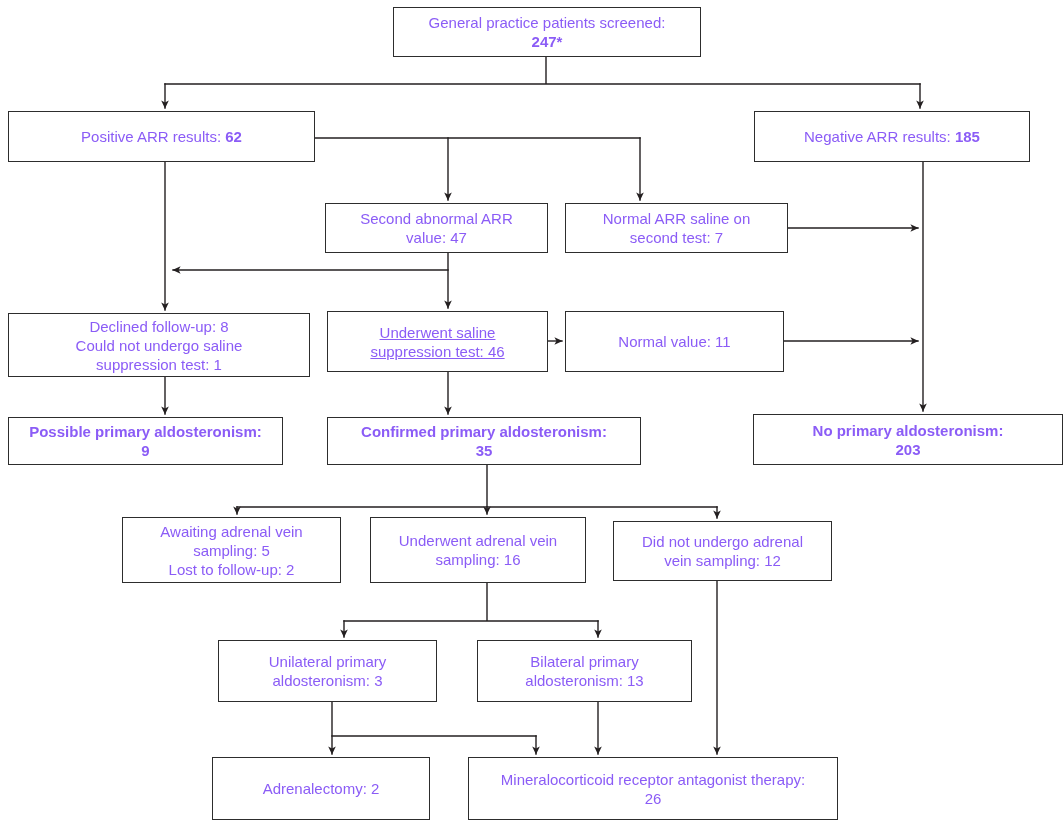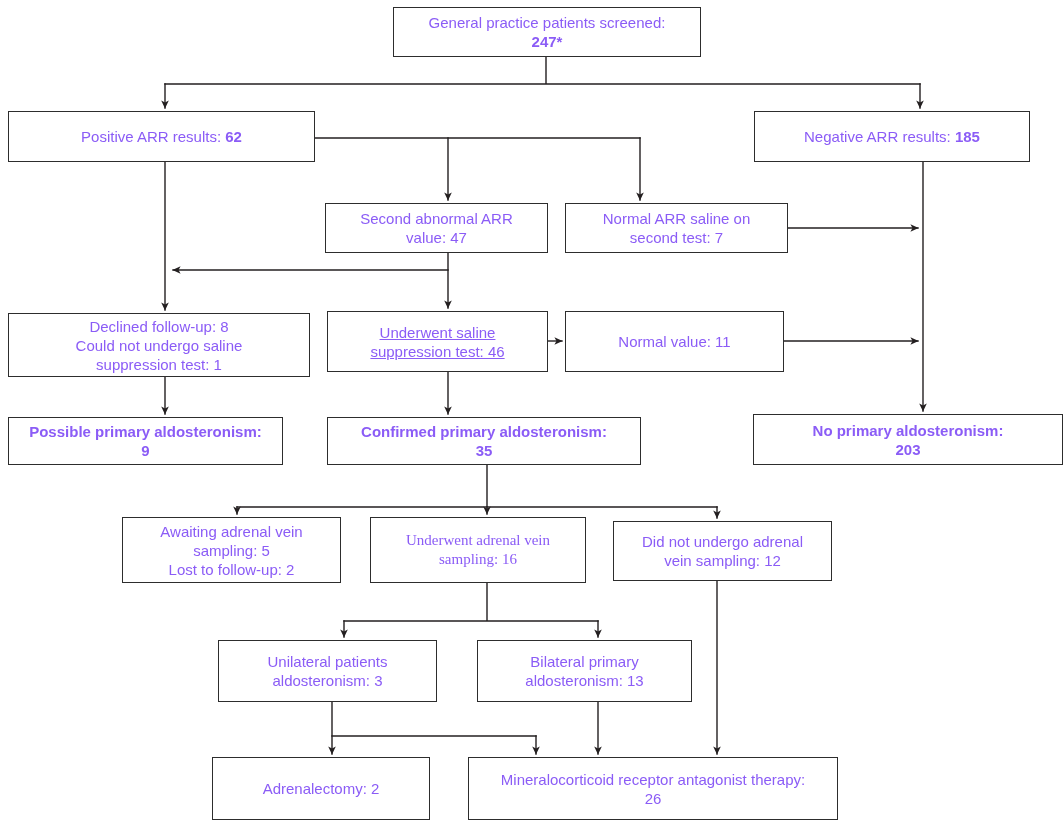--- a/index.html
+++ b/index.html
@@ -170,32 +170,32 @@
     <span class="row">No primary aldosteronism:</span>
     <span class="row">203</span>
   </div>
 
   <div class="node" style="left:122px; top:517px; width:219px; height:66px;">
     <span class="row">Awaiting adrenal vein</span>
     <span class="row">sampling: 5</span>
     <span class="row">Lost to follow-up: 2</span>
   </div>
 
-  <div class="node" style="left:370px; top:517px; width:216px; height:66px;font-family:Liberation Serif, serif;">
+  <div class="node" style="left:370px; top:517px; width:216px; height:66px;">
     <span class="row">Underwent adrenal vein</span>
     <span class="row">sampling: 16</span>
   </div>
 
   <div class="node" style="left:613px; top:521px; width:219px; height:60px;">
     <span class="row">Did not undergo adrenal</span>
     <span class="row">vein sampling: 12</span>
   </div>
 
   <div class="node" style="left:218px; top:640px; width:219px; height:62px;">
-    <span class="row">Unilateral patients</span>
+    <span class="row">Unilateral primary</span>
     <span class="row">aldosteronism: 3</span>
   </div>
 
   <div class="node" style="left:477px; top:640px; width:215px; height:62px;">
     <span class="row">Bilateral primary</span>
     <span class="row">aldosteronism: 13</span>
   </div>
 
   <div class="node" style="left:212px; top:757px; width:218px; height:63px;">
     <span class="row">Adrenalectomy: 2</span>

